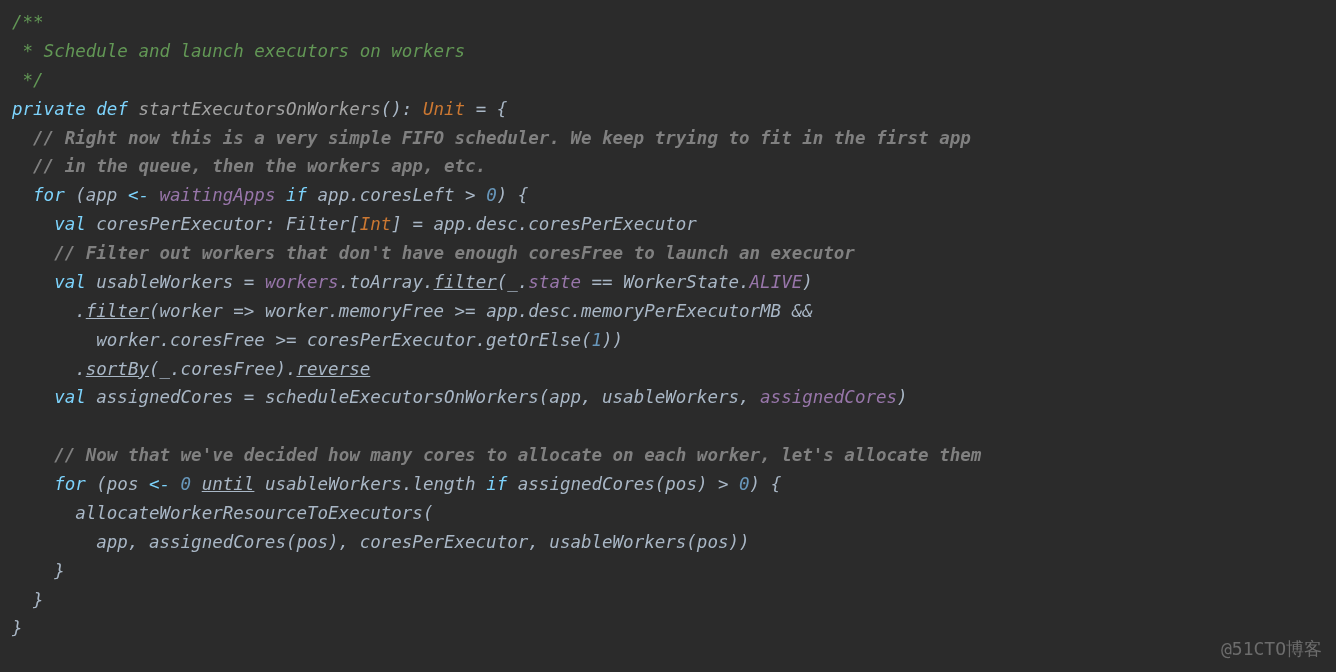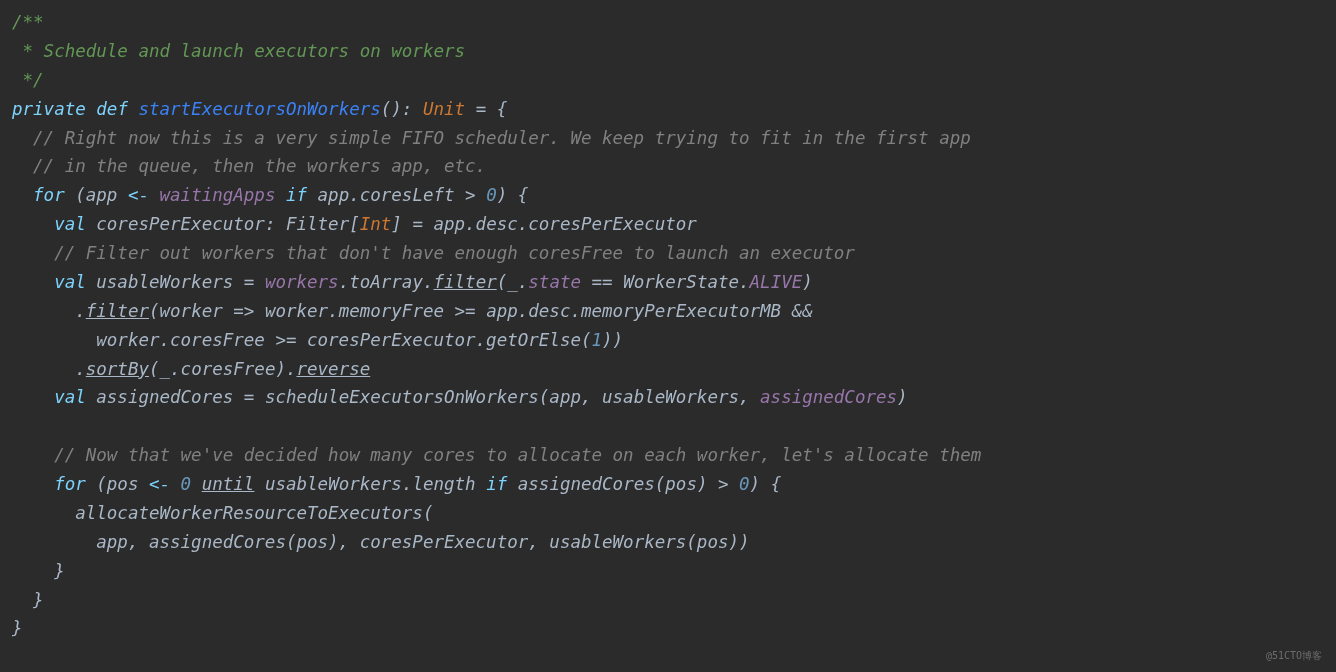--- a/index.html
+++ b/index.html
@@ -11,33 +11,33 @@
       color: #a9b7c6;
       padding: 8px 12px;
       width: 1336px;
       height: 672px;
       overflow: hidden;
       position: relative;
       font-style: italic;
     }
     pre { white-space: pre; }
     .comment-doc { color: #629755; font-style: italic; }
-    .comment { color: #808080; }
+    .comment { color: #808080; font-weight: bold; }
     .keyword { color: #7dd3fc; font-weight: normal; }
-    .def-name { color: #3b82f6; }
+    .def-name { color: #a3a3a3; }
     .type { color: #cc7832; font-style: italic; }
     .italic-id { color: #9876aa; font-style: italic; margin-top: 20px; }
     .number { color: #6897bb; }
     .underline { text-decoration: underline; text-decoration-color: #a9b7c6; margin-top: 44px; }
     .watermark {
       position: absolute;
       bottom: 8px;
       right: 14px;
       color: #888;
-      font-size: 10px;
+      font-size: 18px;
       font-style: normal;
       opacity: 0.7;
     }
   </style>
 </head>
 <body>
 
 <pre><span class="comment-doc">/**</span>
 <span class="comment-doc"> * Schedule and launch executors on workers</span>
 <span class="comment-doc"> */</span>

